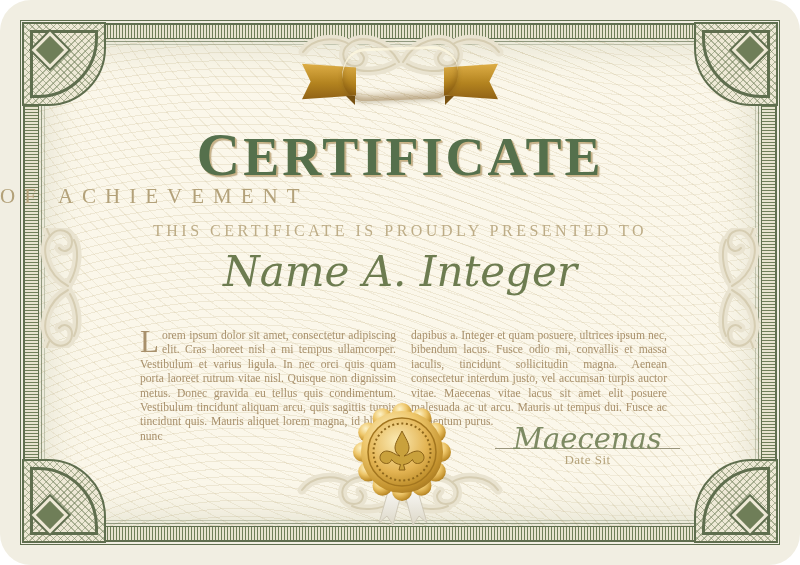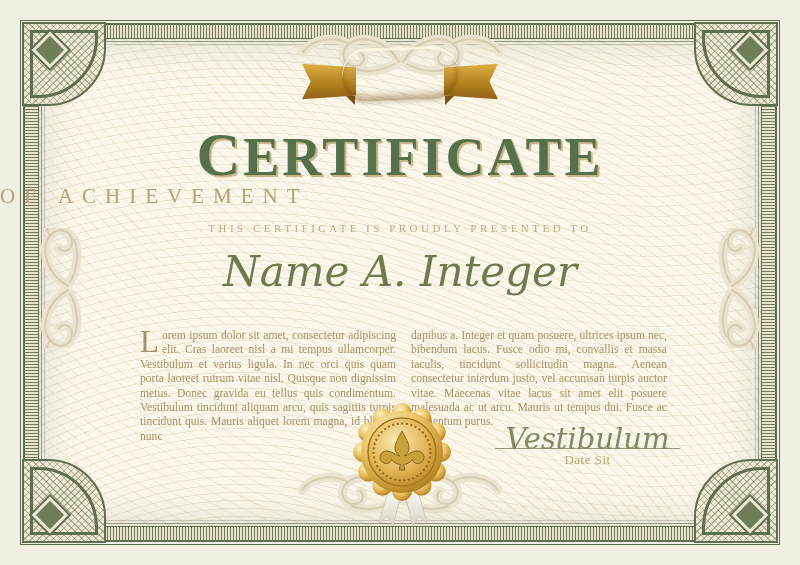--- a/index.html
+++ b/index.html
@@ -1,19 +1,20 @@
 <!DOCTYPE html>
 <html><head>
 <meta charset="utf-8">
 <style>
   html,body{margin:0;padding:0;}
   .page{
     position:relative; width:800px; height:565px; overflow:hidden;
     background:#f1eee2;
     font-family:"Liberation Serif", serif;
+    border-radius:31px;
   }
   
   .frame-line-outer{position:absolute; inset:20px; border:1px solid #5f6e4e;}
   .band{position:absolute; z-index:2;}
   .band-top{left:23px; right:23px; top:23px; height:13px;
     background:repeating-linear-gradient(90deg,#6f7e58 0 1px,#e7e3cf 1px 3px);
     border-top:2px solid #5f6e4e; border-bottom:1px solid #5f6e4e;}
   .band-bottom{left:23px; right:23px; bottom:23px; height:13px;
     background:repeating-linear-gradient(90deg,#6f7e58 0 1px,#e7e3cf 1px 3px);
     border-bottom:2px solid #5f6e4e; border-top:1px solid #5f6e4e;}
@@ -67,21 +68,21 @@
     transform:rotate(-2deeg); transform:rotate(-2deg);
     box-shadow:inset 0 3px 0 rgba(255,250,225,.75), inset 0 -5px 7px rgba(110,70,10,.45), 0 2px 4px rgba(90,70,30,.25);}
   
   .title{position:absolute; left:0; right:0; top:120px; text-align:center; z-index:4;
     font-size:54px; font-weight:bold; letter-spacing:3px; color:#55704c;
     text-shadow:1px 1px 0 #cbb386, 2px 2px 1px rgba(150,120,70,.55);}
   .title::first-letter{font-size:1.12em;}
   .subtitle{position:absolute; left:0; right:0; top:184px; text-align:left; z-index:4;
     font-size:21px; letter-spacing:9px; color:#b3a179;}
   .presented{position:absolute; left:0; right:0; top:222px; text-align:center; z-index:4;
-    font-size:11px; letter-spacing:3.5px; color:#bdac86;}
+    font-size:16px; letter-spacing:3.5px; color:#bdac86;}
   .recipient{position:absolute; left:0; right:0; top:247px; text-align:center; z-index:4;
     font-family:"DejaVu Serif", serif; font-style:italic; font-size:42px; color:#6d7c50;}
   
   .body-cols{position:absolute; left:140px; right:133px; top:329px; z-index:4;
     display:flex; gap:15px;}
   .body-col{flex:1; text-align:justify; font-size:11.6px; line-height:14.4px; color:#a8906b;}
   .dropcap{float:left; font-size:31px; line-height:26px; padding-right:3px; color:#a8906b;}
   
   .sig-block{position:absolute; z-index:4; text-align:center;}
   .date-block{left:155px; top:416px; width:180px;}
@@ -197,21 +198,21 @@
     <div class="body-col">
       <span class="dropcap">L</span><span>orem ipsum dolor sit amet, consectetur adipiscing elit. Cras laoreet nisl a mi tempus ullamcorper. Vestibulum et varius ligula. In nec orci quis quam porta laoreet rutrum vitae nisl. Quisque non dignissim metus. Donec gravida eu tellus quis condimentum. Vestibulum tincidunt aliquam arcu, quis sagittis turpis tincidunt quis. Mauris aliquet lorem magna, id blandit nunc</span>
     </div>
     <div class="body-col">
       <span>dapibus a. Integer et quam posuere, ultrices ipsum nec, bibendum lacus. Fusce odio mi, convallis et massa iaculis, tincidunt sollicitudin magna. Aenean consectetur interdum justo, vel accumsan turpis auctor vitae. Maecenas vitae lacus sit amet elit posuere malesuada ac ut arcu. Mauris ut tempus dui. Fusce ac fermentum purus.</span>
     </div>
   </div>
 
 
   <div class="sig-block signature-block">
-    <div class="script-label">Vestibulum</div>
+    <div class="script-label">Maecenas</div>
     <div class="sig-line"></div>
     <div class="sig-value">Date Sit</div>
   </div>
 
   <svg class="medal" viewBox="0 0 104 136">
     <defs>
       <radialGradient id="sealGrad" cx="38%" cy="30%" r="80%">
         <stop offset="0" stop-color="#fdf3c9"></stop>
         <stop offset=".45" stop-color="#eec669"></stop>
         <stop offset=".8" stop-color="#c3922e"></stop>

